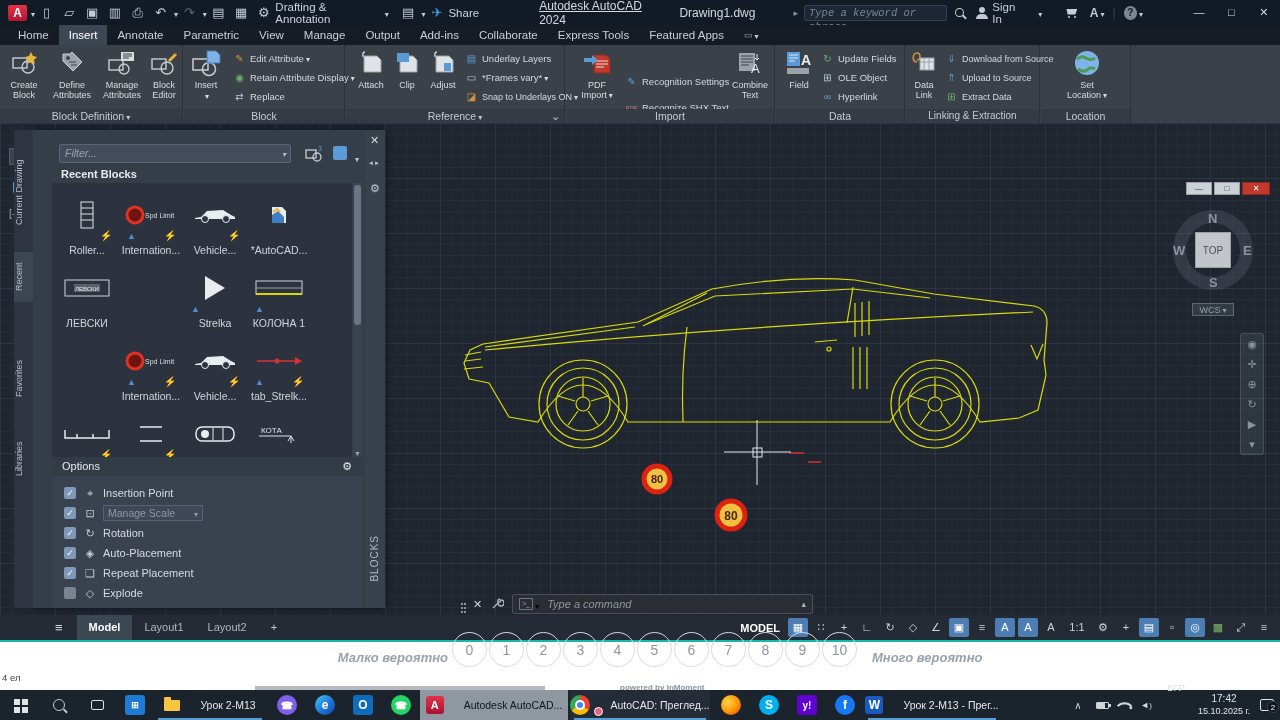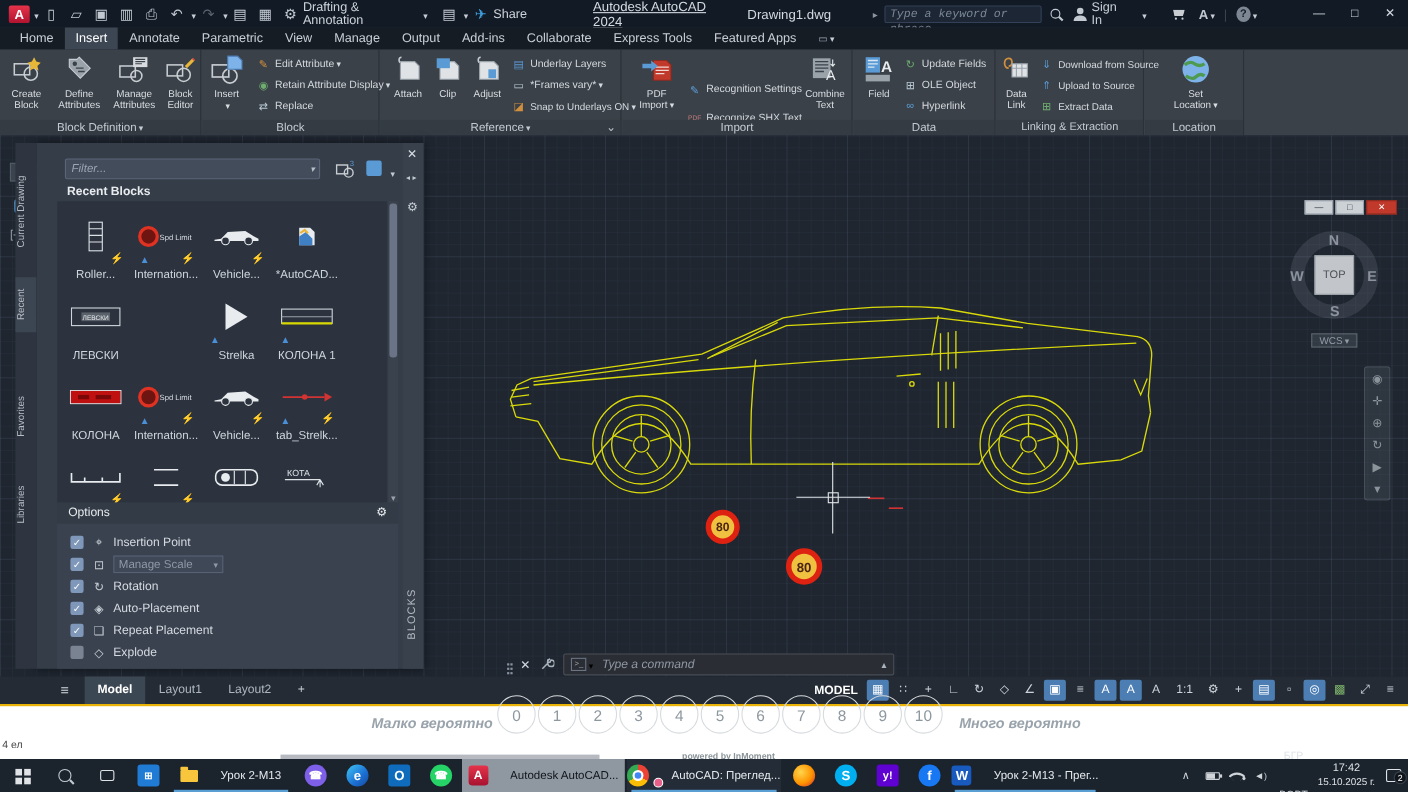--- a/index.html
+++ b/index.html
@@ -57,21 +57,21 @@
   .chk{width:12px;height:12px;border-radius:2px;background:#7f97b8;color:#fff;font-size:9px;line-height:12px;text-align:center;margin-right:6px;}
   .chk.off{background:#7a8391;color:transparent;}
   .oicon{width:16px;text-align:center;margin-right:5px;color:#c3cad2;font-size:11px;}
   
   #statusbar{left:0;top:615px;width:1280px;height:25px;background:#242b34;display:flex;align-items:center;}
   .ltab{height:25px;line-height:25px;padding:0 12px;color:#aeb6bf;font-size:11px;}
   .ltab.active{background:#3c4754;color:#fff;font-weight:bold;}
   .st{min-width:20px;height:19px;line-height:19px;text-align:center;border-radius:2px;color:#ccd3da;font-size:11px;padding:0 2px;}
   .st.on{background:#4d7eb3;color:#fff;}
   
-  #survey{left:0;top:640px;width:1280px;height:50px;background:#ffffff;border-top:2px solid #eab308;}
+  #survey{left:0;top:640px;width:1280px;height:50px;background:#ffffff;border-top:2px solid #14b8a6;}
   .circ{width:35px;height:35px;border-radius:50%;border:1px solid #d7dbde;color:#8d979e;font-size:14px;display:flex;align-items:center;justify-content:center;}
   .svlabel{color:#99a3ab;font-size:13px;font-style:italic;font-weight:bold;}
   
   #taskbar{left:0;top:690px;width:1280px;height:30px;background:#1b232d;color:#dfe3e6;}
   .tk{position:absolute;top:0;height:30px;display:flex;align-items:center;justify-content:center;}
   .brand{width:20px;height:20px;border-radius:50%;color:#fff;font-size:12px;font-weight:bold;display:flex;align-items:center;justify-content:center;}
   .sq{border-radius:3px;}
   .tklabel{font-size:10.5px;color:#e4e8eb;margin-left:20px;white-space:nowrap;overflow:hidden;}
   .underl{position:absolute;left:4px;right:4px;bottom:0;height:2px;background:#5a9fd4;}
   .winlogo{width:6px;height:6px;background:#dfe3e6;box-shadow:8px 0 #dfe3e6,0 8px #dfe3e6,8px 8px #dfe3e6;margin:-7px 7px 0 0;}
@@ -572,29 +572,20 @@
             <svg width="48" height="16">
               <rect x="1" y="1" width="46" height="13" fill="none" stroke="#cfd5db"></rect>
               <path d="M1 8 h46" stroke="#9aa2aa"></path>
               <path d="M1 14 h46" stroke="#d8d800" stroke-width="2"></path>
             </svg>
           <span class="b-arrow">▲</span>
           </div>
         <div class="tlabel">КОЛОНА 1</div>
       </div>
 
-      <div class="tile" style="left:3px;top:156px;">
-        <div class="tart">
-            <svg width="48" height="16">
-              <rect x="1" y="2" width="46" height="12" fill="#c01111" stroke="#e8ecef" stroke-width="0.8"></rect>
-              <path d="M8 8 h10 M24 8 h14" stroke="#7a0808" stroke-width="4"></path>
-            </svg>
-          </div>
-        <div class="tlabel">КОЛОНА</div>
-      </div>
       <div class="tile" style="left:67px;top:156px;">
         <div class="tart">
             <svg width="52" height="26">
               <circle cx="10" cy="13" r="8" fill="#6e1512" stroke="#e03222" stroke-width="3"></circle>
               <text x="20" y="16" font-size="7" fill="#d8dce2" font-family="Liberation Sans">Spd Limit</text>
             </svg>
           <span class="b-arrow">▲</span>
           <span class="b-flash">⚡</span>
           </div>
         <div class="tlabel">Internation...</div>

